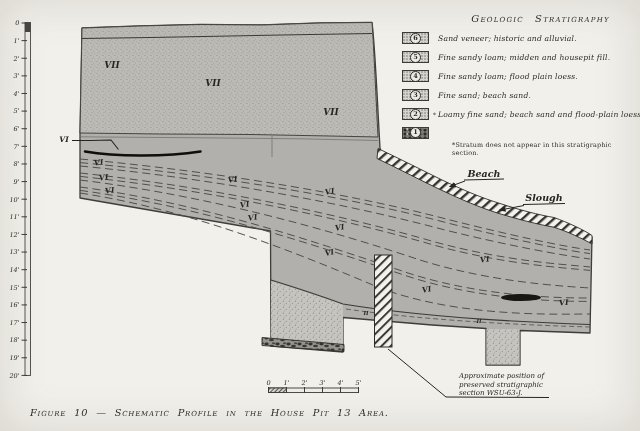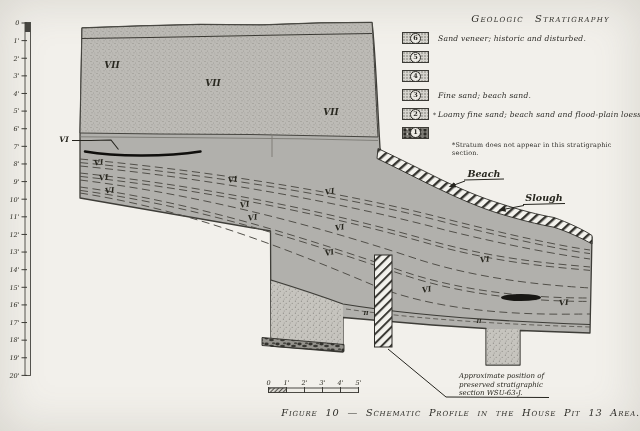--- a/index.html
+++ b/index.html
@@ -39,21 +39,21 @@
     background-size:5px 4px,6px 5px;
   }
   .lnum{
     width:9px;height:9px;border:1px solid #2e2d29;border-radius:50%;background:#eceae4;
     font-size:6.5px;line-height:8.5px;text-align:center;font-style:normal;font-weight:600;
   }
   .ltext{font-style:italic;font-size:7.6px;margin-left:9px;white-space:nowrap;letter-spacing:.2px;}
   .lmark{font-style:italic;font-size:6px;vertical-align:super;margin-left:4px;margin-right:-3px;}
   .footnote{position:absolute;left:452px;top:141px;font-size:6.4px;letter-spacing:.2px;}
   .caption{
-    position:absolute;left:30px;top:407px;width:610px;text-align:right;
+    position:absolute;left:30px;top:407px;width:610px;text-align:left;
     font-style:italic;font-variant:small-caps;font-size:9.8px;letter-spacing:.8px;word-spacing:4px;
   }
 </style>
 </head>
 <body>
 
 <div class="stage">
 
   <svg id="profile-svg" width="640" height="431" viewBox="0 0 640 431">
     <defs>
@@ -234,31 +234,33 @@
       <text x="366" y="315" text-anchor="middle" class="ii-label">II</text>
       <text x="479" y="323" text-anchor="middle" class="ii-label">II</text>
     </svg>
 
   <div class="legend-title">Geologic Stratigraphy</div>
 
   <div class="lrow" style="top:31.5px">
     <span class="lgbox">
         <span class="lnum">6</span>
       </span>
-    <span class="ltext">Sand veneer; historic and disturbed.</span>
+    <span class="ltext">Sand veneer; historic and alluvial.</span>
   </div>
   <div class="lrow" style="top:50.5px">
     <span class="lgbox">
         <span class="lnum">5</span>
       </span>
+    <span class="ltext">Fine sandy loam; midden and housepit fill.</span>
   </div>
   <div class="lrow" style="top:69.5px">
     <span class="lgbox">
         <span class="lnum">4</span>
       </span>
+    <span class="ltext">Fine sandy loam; flood plain loess.</span>
   </div>
   <div class="lrow" style="top:88.5px">
     <span class="lgbox">
         <span class="lnum">3</span>
       </span>
     <span class="ltext">Fine sand; beach sand.</span>
   </div>
   <div class="lrow" style="top:107.5px">
     <span class="lgbox">
         <span class="lnum">2</span>

